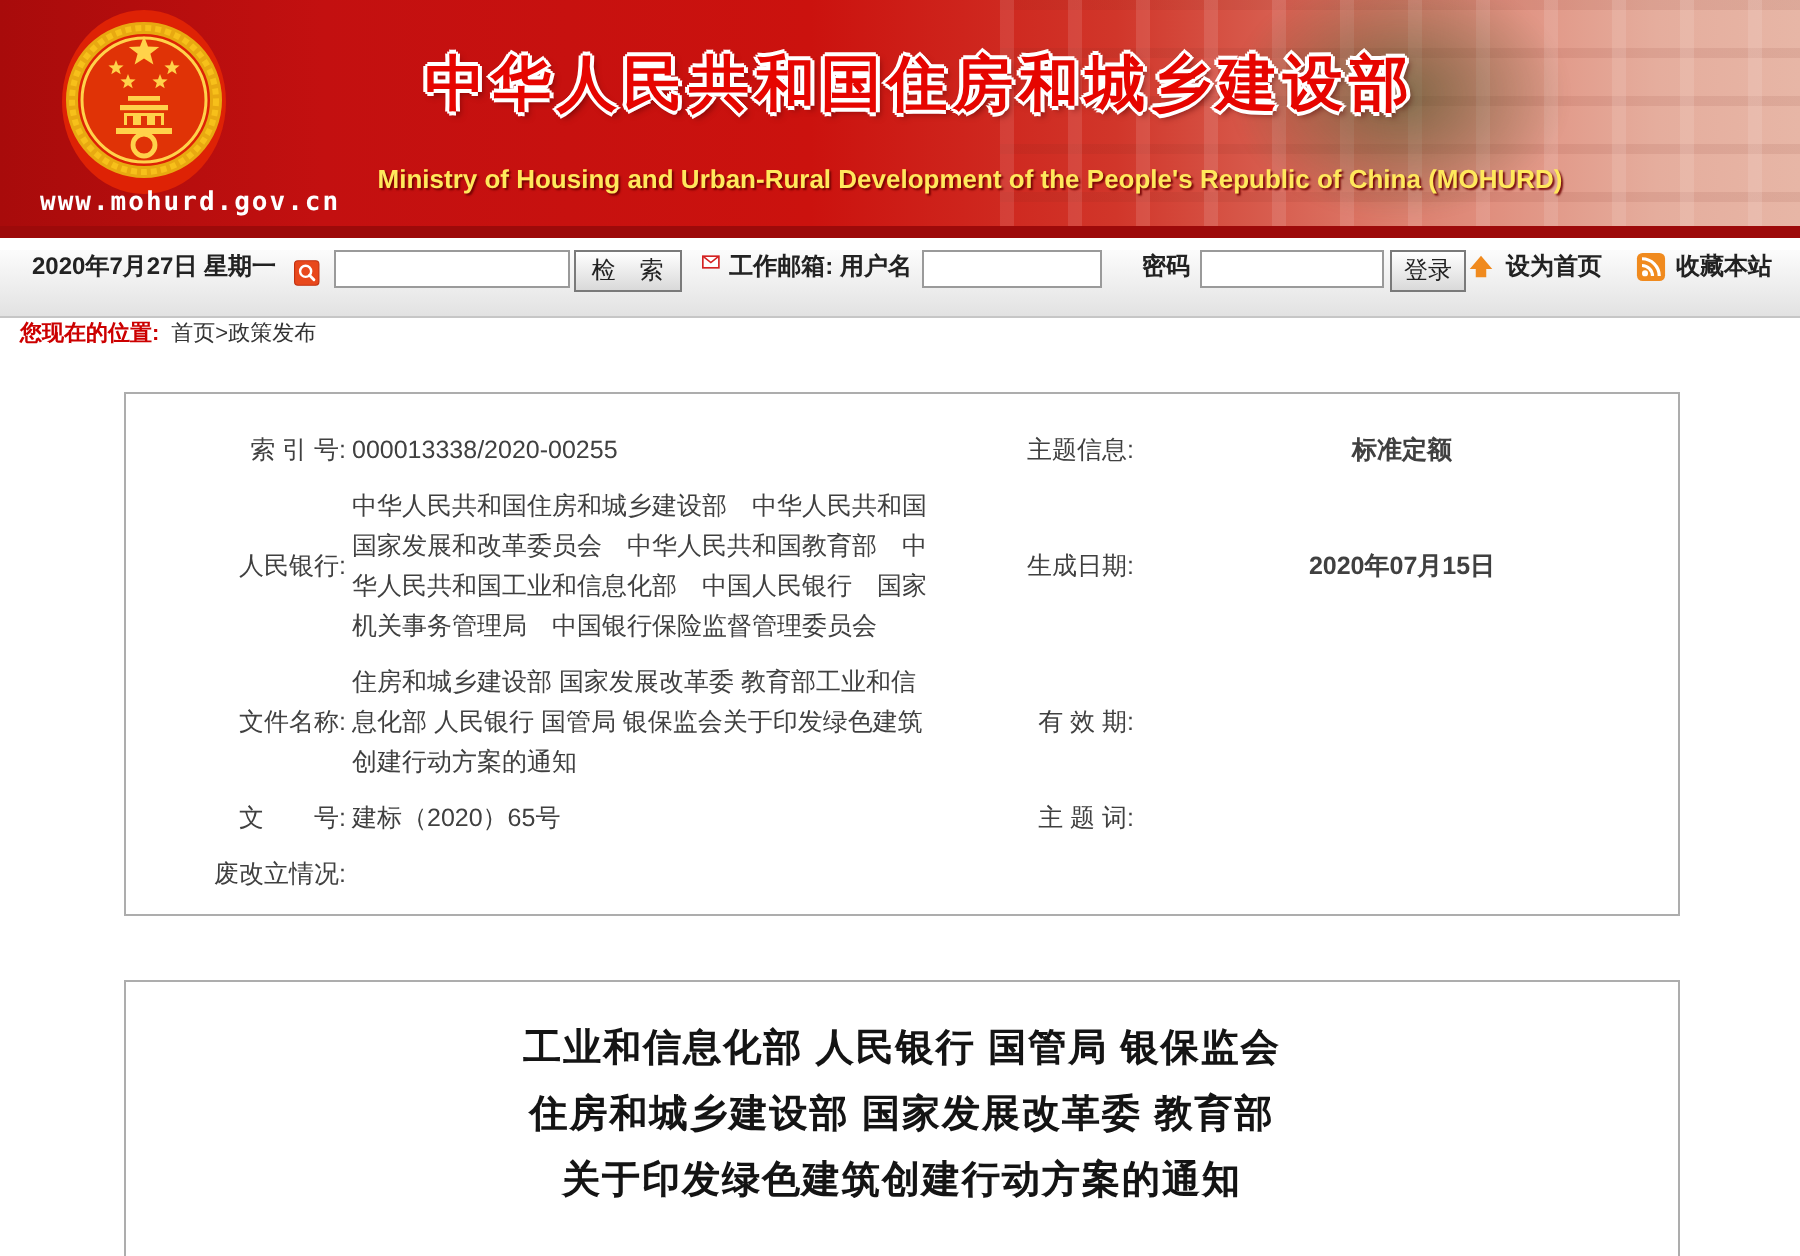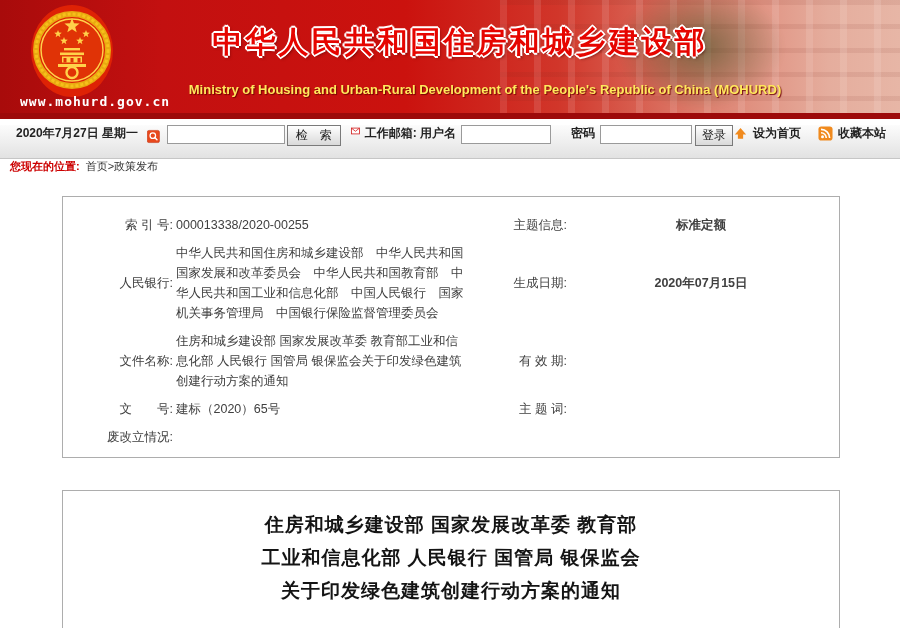--- a/index.html
+++ b/index.html
@@ -177,18 +177,18 @@
         <td class="l1">废改立情况:</td>
         <td class="v1"></td>
         <td class="l2"></td>
         <td class="v2"></td>
       </tr>
     </tbody>
       </table>
   </div>
 
   <div class="title-box">
+    <div class="doc-line">工业和信息化部 人民银行 国管局 银保监会</div>
     <div class="doc-line">住房和城乡建设部 国家发展改革委 教育部</div>
-    <div class="doc-line">工业和信息化部 人民银行 国管局 银保监会</div>
     <div class="doc-line">关于印发绿色建筑创建行动方案的通知</div>
   </div>
 
 </div>
 
 </body></html>

